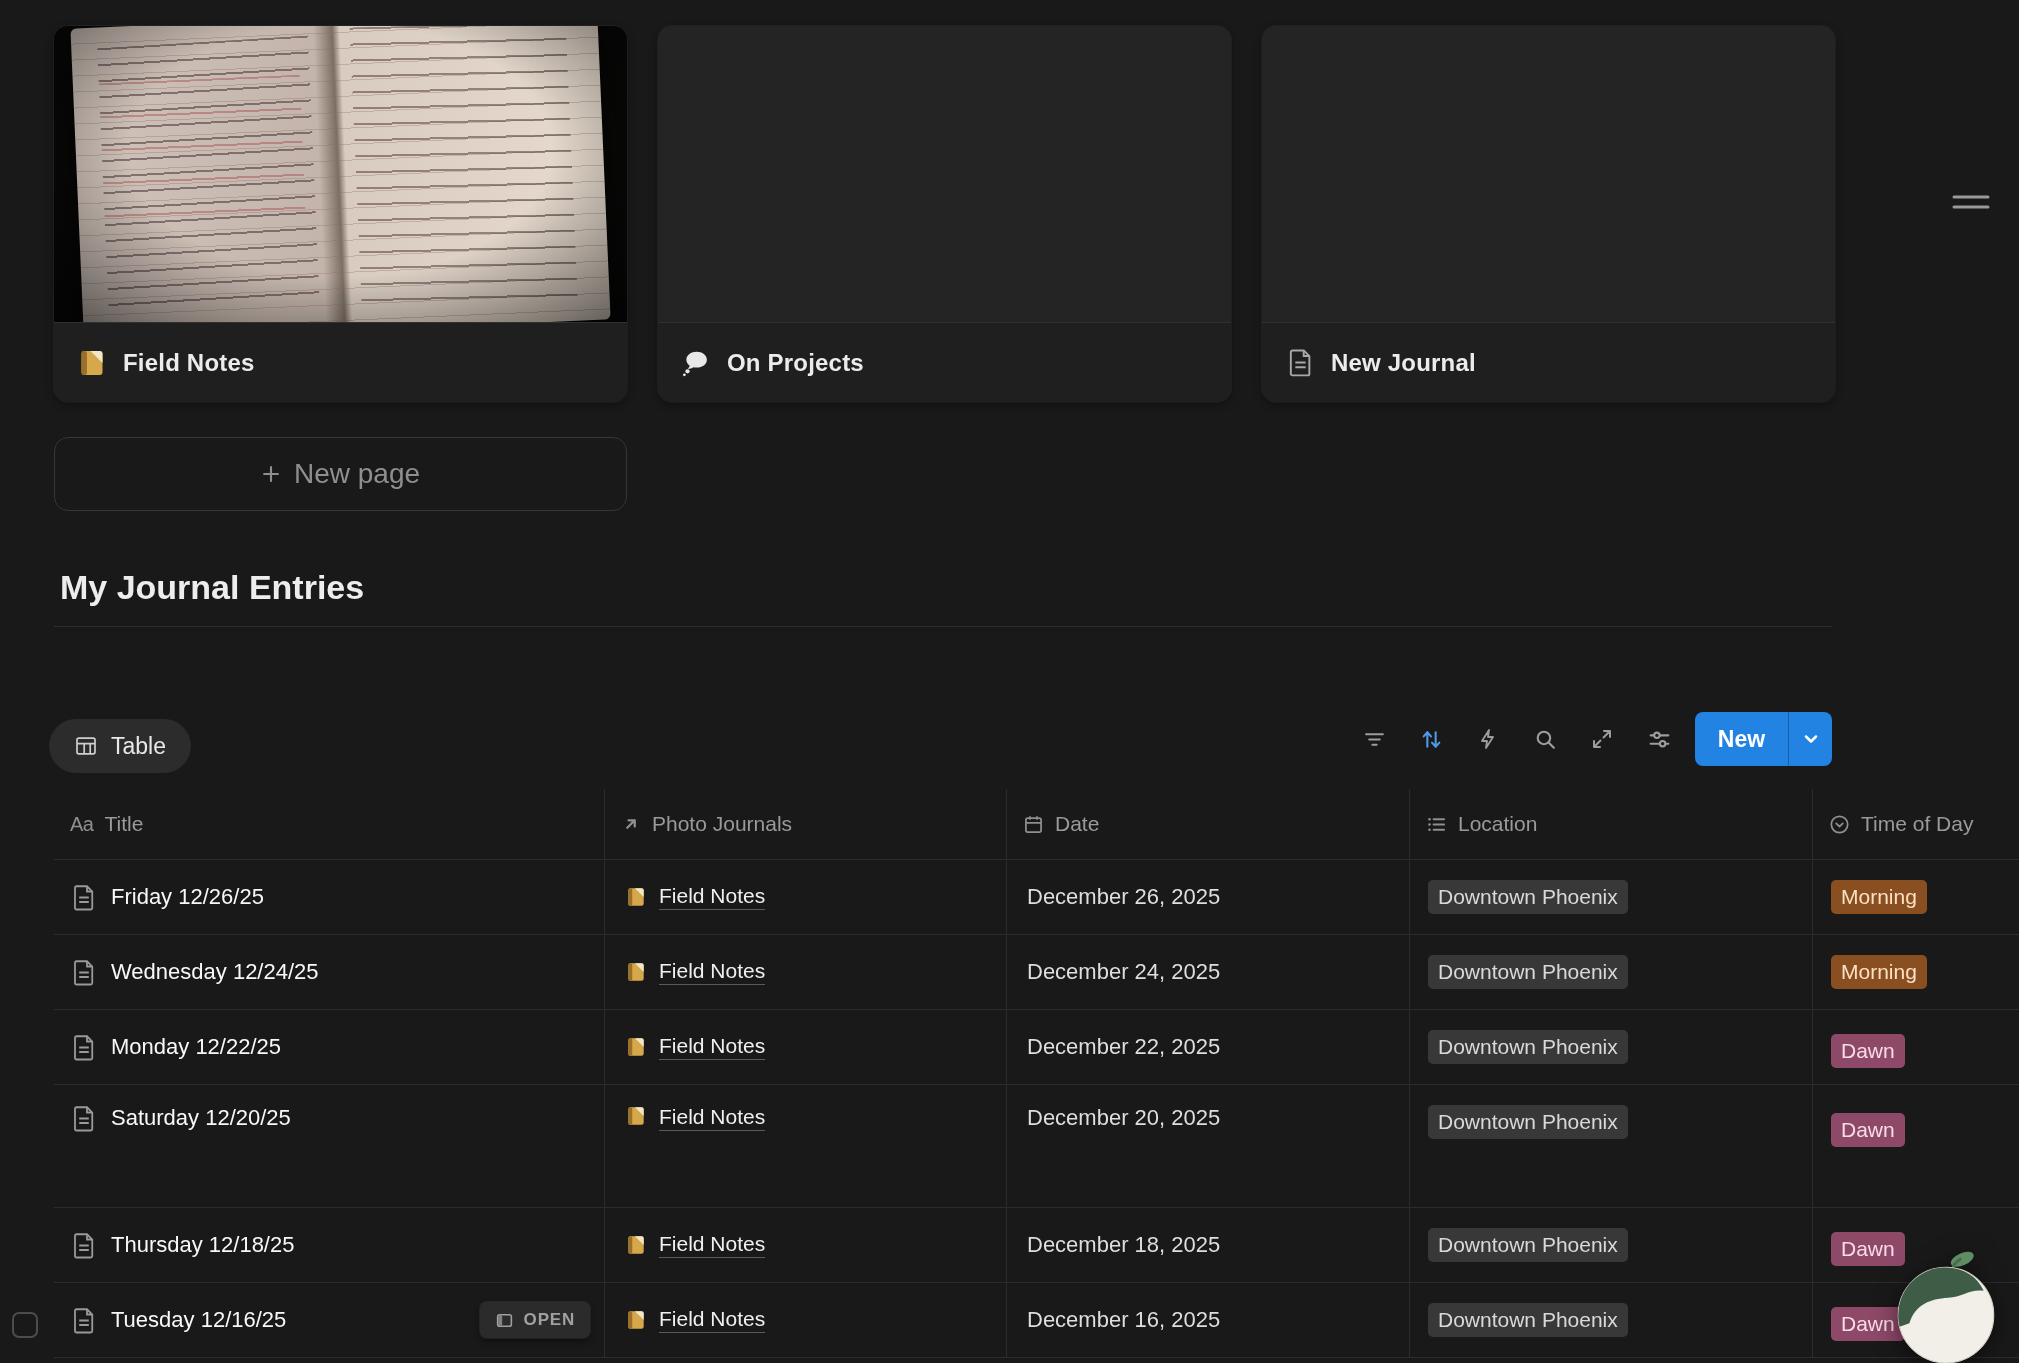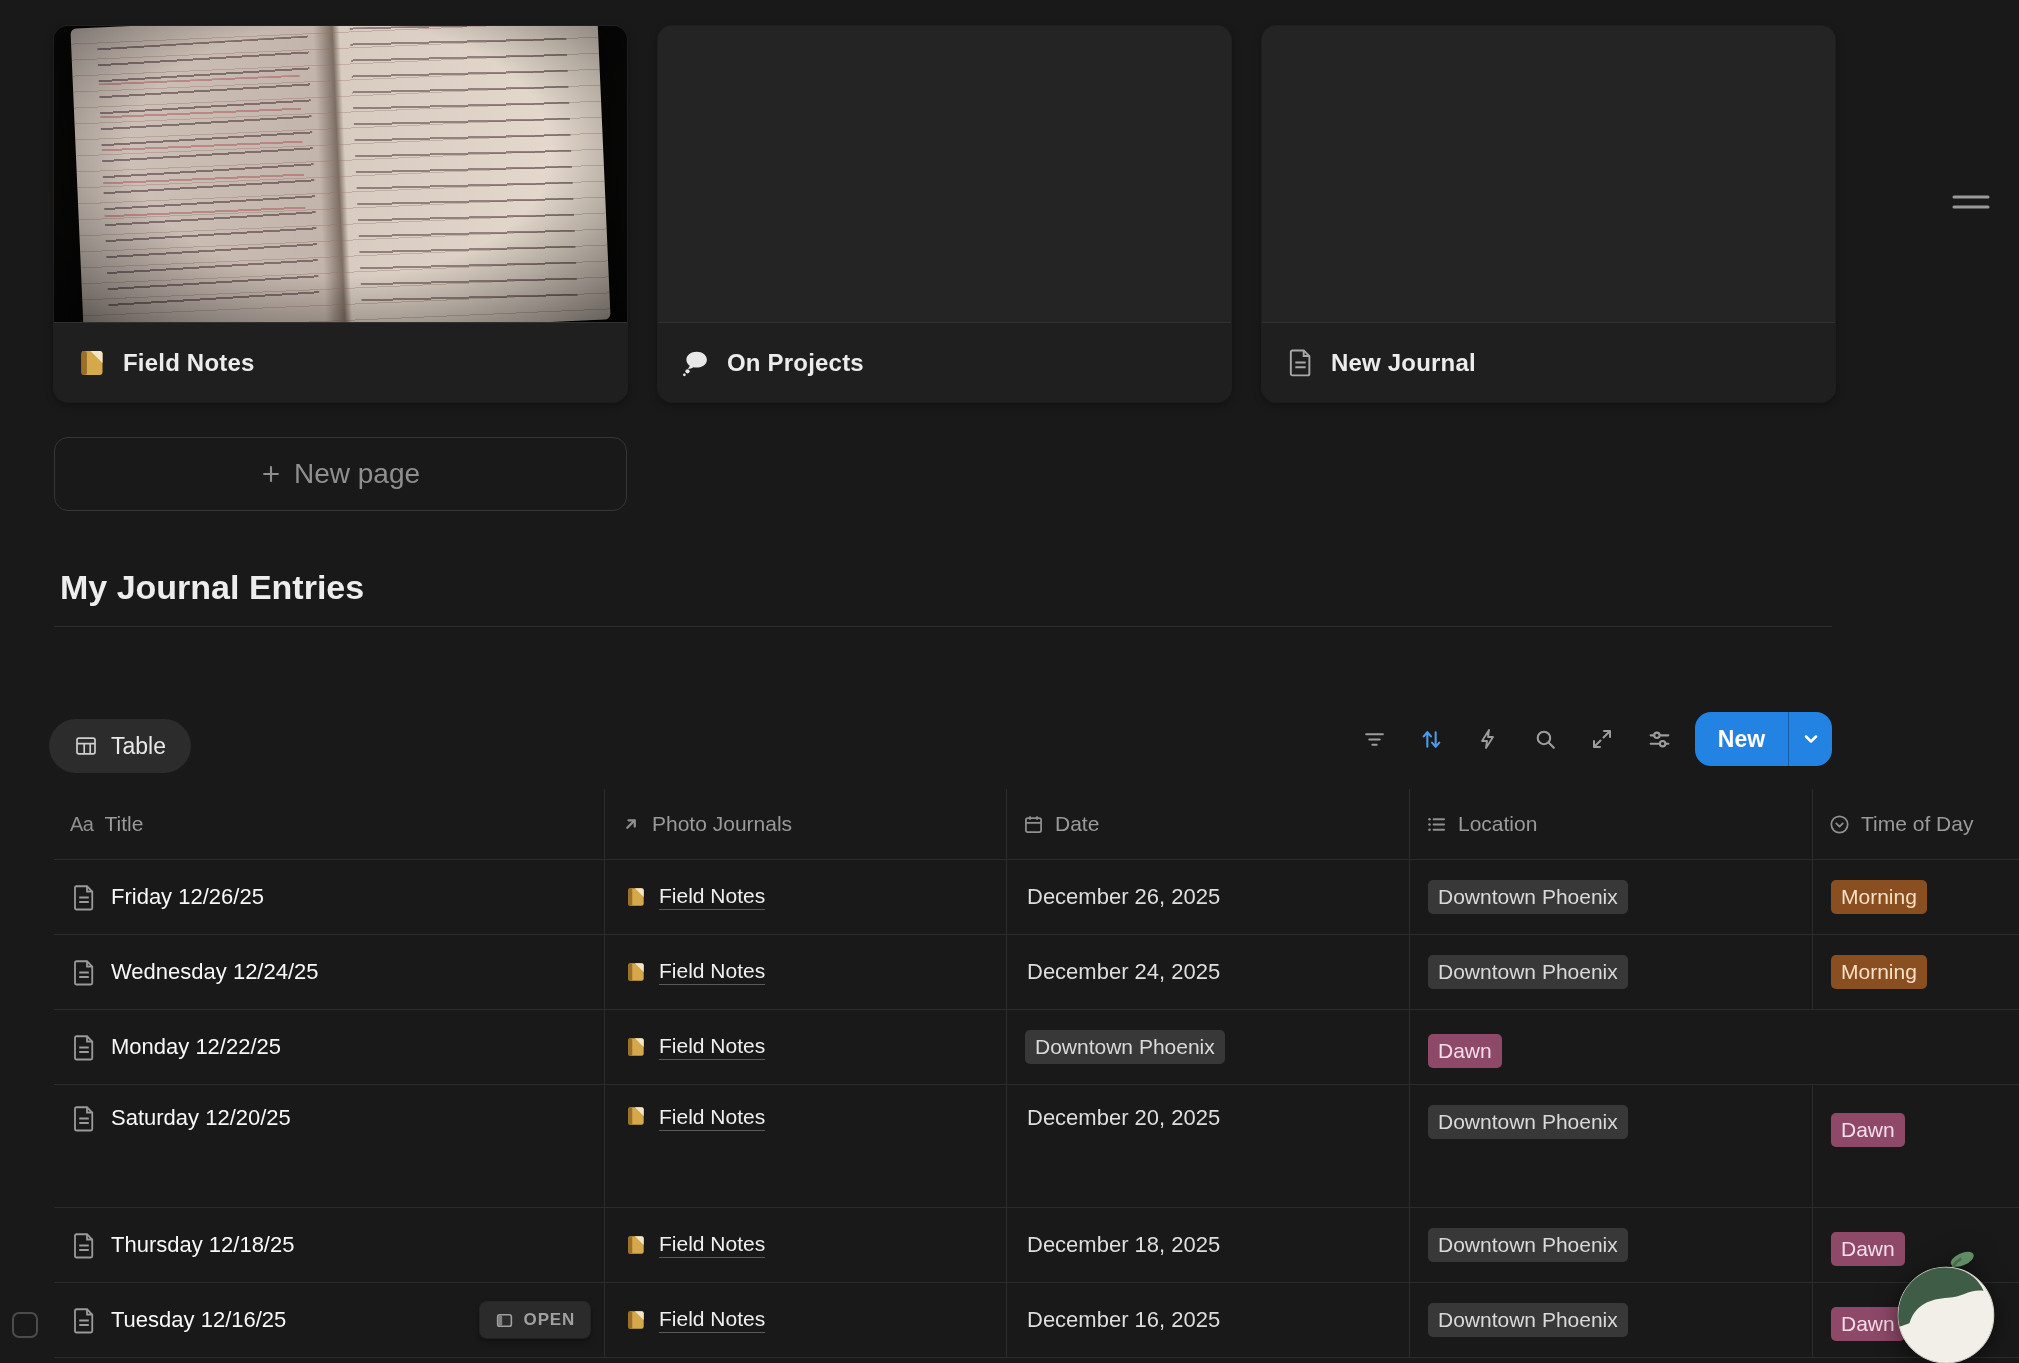--- a/index.html
+++ b/index.html
@@ -48,21 +48,21 @@
   .section-title { position:absolute; left:60px; top:568px; font-size:34px; font-weight:700; color:#ededed; cursor:text; }
   .section-divider { position:absolute; left:54px; top:626px; width:1778px; height:1px; background:#2d2d2d; }
 
   
   .view-tab { position:absolute; left:49px; top:711px; height:54px; padding:0 25px;
               background:#2c2c2c; border-radius:27px; display:flex; align-items:center; gap:13px;
               font-size:23px; font-weight:500; color:#e8e8e8; cursor:pointer;margin-top:8px; }
   .toolbar { position:absolute; top:714px; right:347px; height:50px; display:flex; align-items:center; gap:31px; color:#9d9d9d; }
   .tool-btn { width:26px; height:26px; display:flex; align-items:center; justify-content:center; cursor:pointer; }
   .new-btn { position:absolute; left:1695px; top:712px; width:137px; height:54px;
-             background:#2383e2; border-radius:16px; display:flex; align-items:stretch;
+             background:#2383e2; border-radius:8px; display:flex; align-items:stretch;
              color:#fff; font-size:23px; font-weight:700; overflow:hidden; cursor:pointer; }
   .new-btn-main { flex:1; display:flex; align-items:center; justify-content:center; }
   .new-btn-divider { width:1px; background:rgba(0,0,0,0.28); }
   .new-btn-chevron { width:43px; display:flex; align-items:center; justify-content:center; }
 
   
   .db-table { position:absolute; left:54px; top:789px; width:2060px; }
   .thead { display:flex; height:71px; border-bottom:1px solid #2c2c2c; color:#9a9a9a; font-size:21px; }
   .th { display:flex; align-items:center; gap:11px; padding:0 16px; border-right:1px solid #2c2c2c; cursor:pointer; }
   .th:last-child { border-right:none; }
@@ -369,20 +369,23 @@
       <div class="cell c-journal col-1">
         <span>
             <svg width="22" height="22" viewBox="0 0 20 20">
               <rect x="3" y="2" width="14" height="16" rx="2" fill="#d6a84c"></rect>
               <rect x="3" y="2" width="3.6" height="16" rx="1.4" fill="#9a6f2a"></rect>
               <path d="M9 2l8 8v-6a2 2 0 0 0-2-2z" fill="#f3e6c8"></path>
             </svg>
           </span>
         <span class="journal-link">Field Notes</span>
       </div>
+      <div class="cell c-date col-2">
+          <span>December 22, 2025</span>
+        </div>
       <div class="cell c-loc col-3">
           <span class="chip gray">Downtown Phoenix</span>
         </div>
       <div class="cell c-time col-4">
           <span class="chip pink">Dawn</span>
         </div>
     </div>
 
     <div class="row tall">
       <div class="cell c-title col-0">

